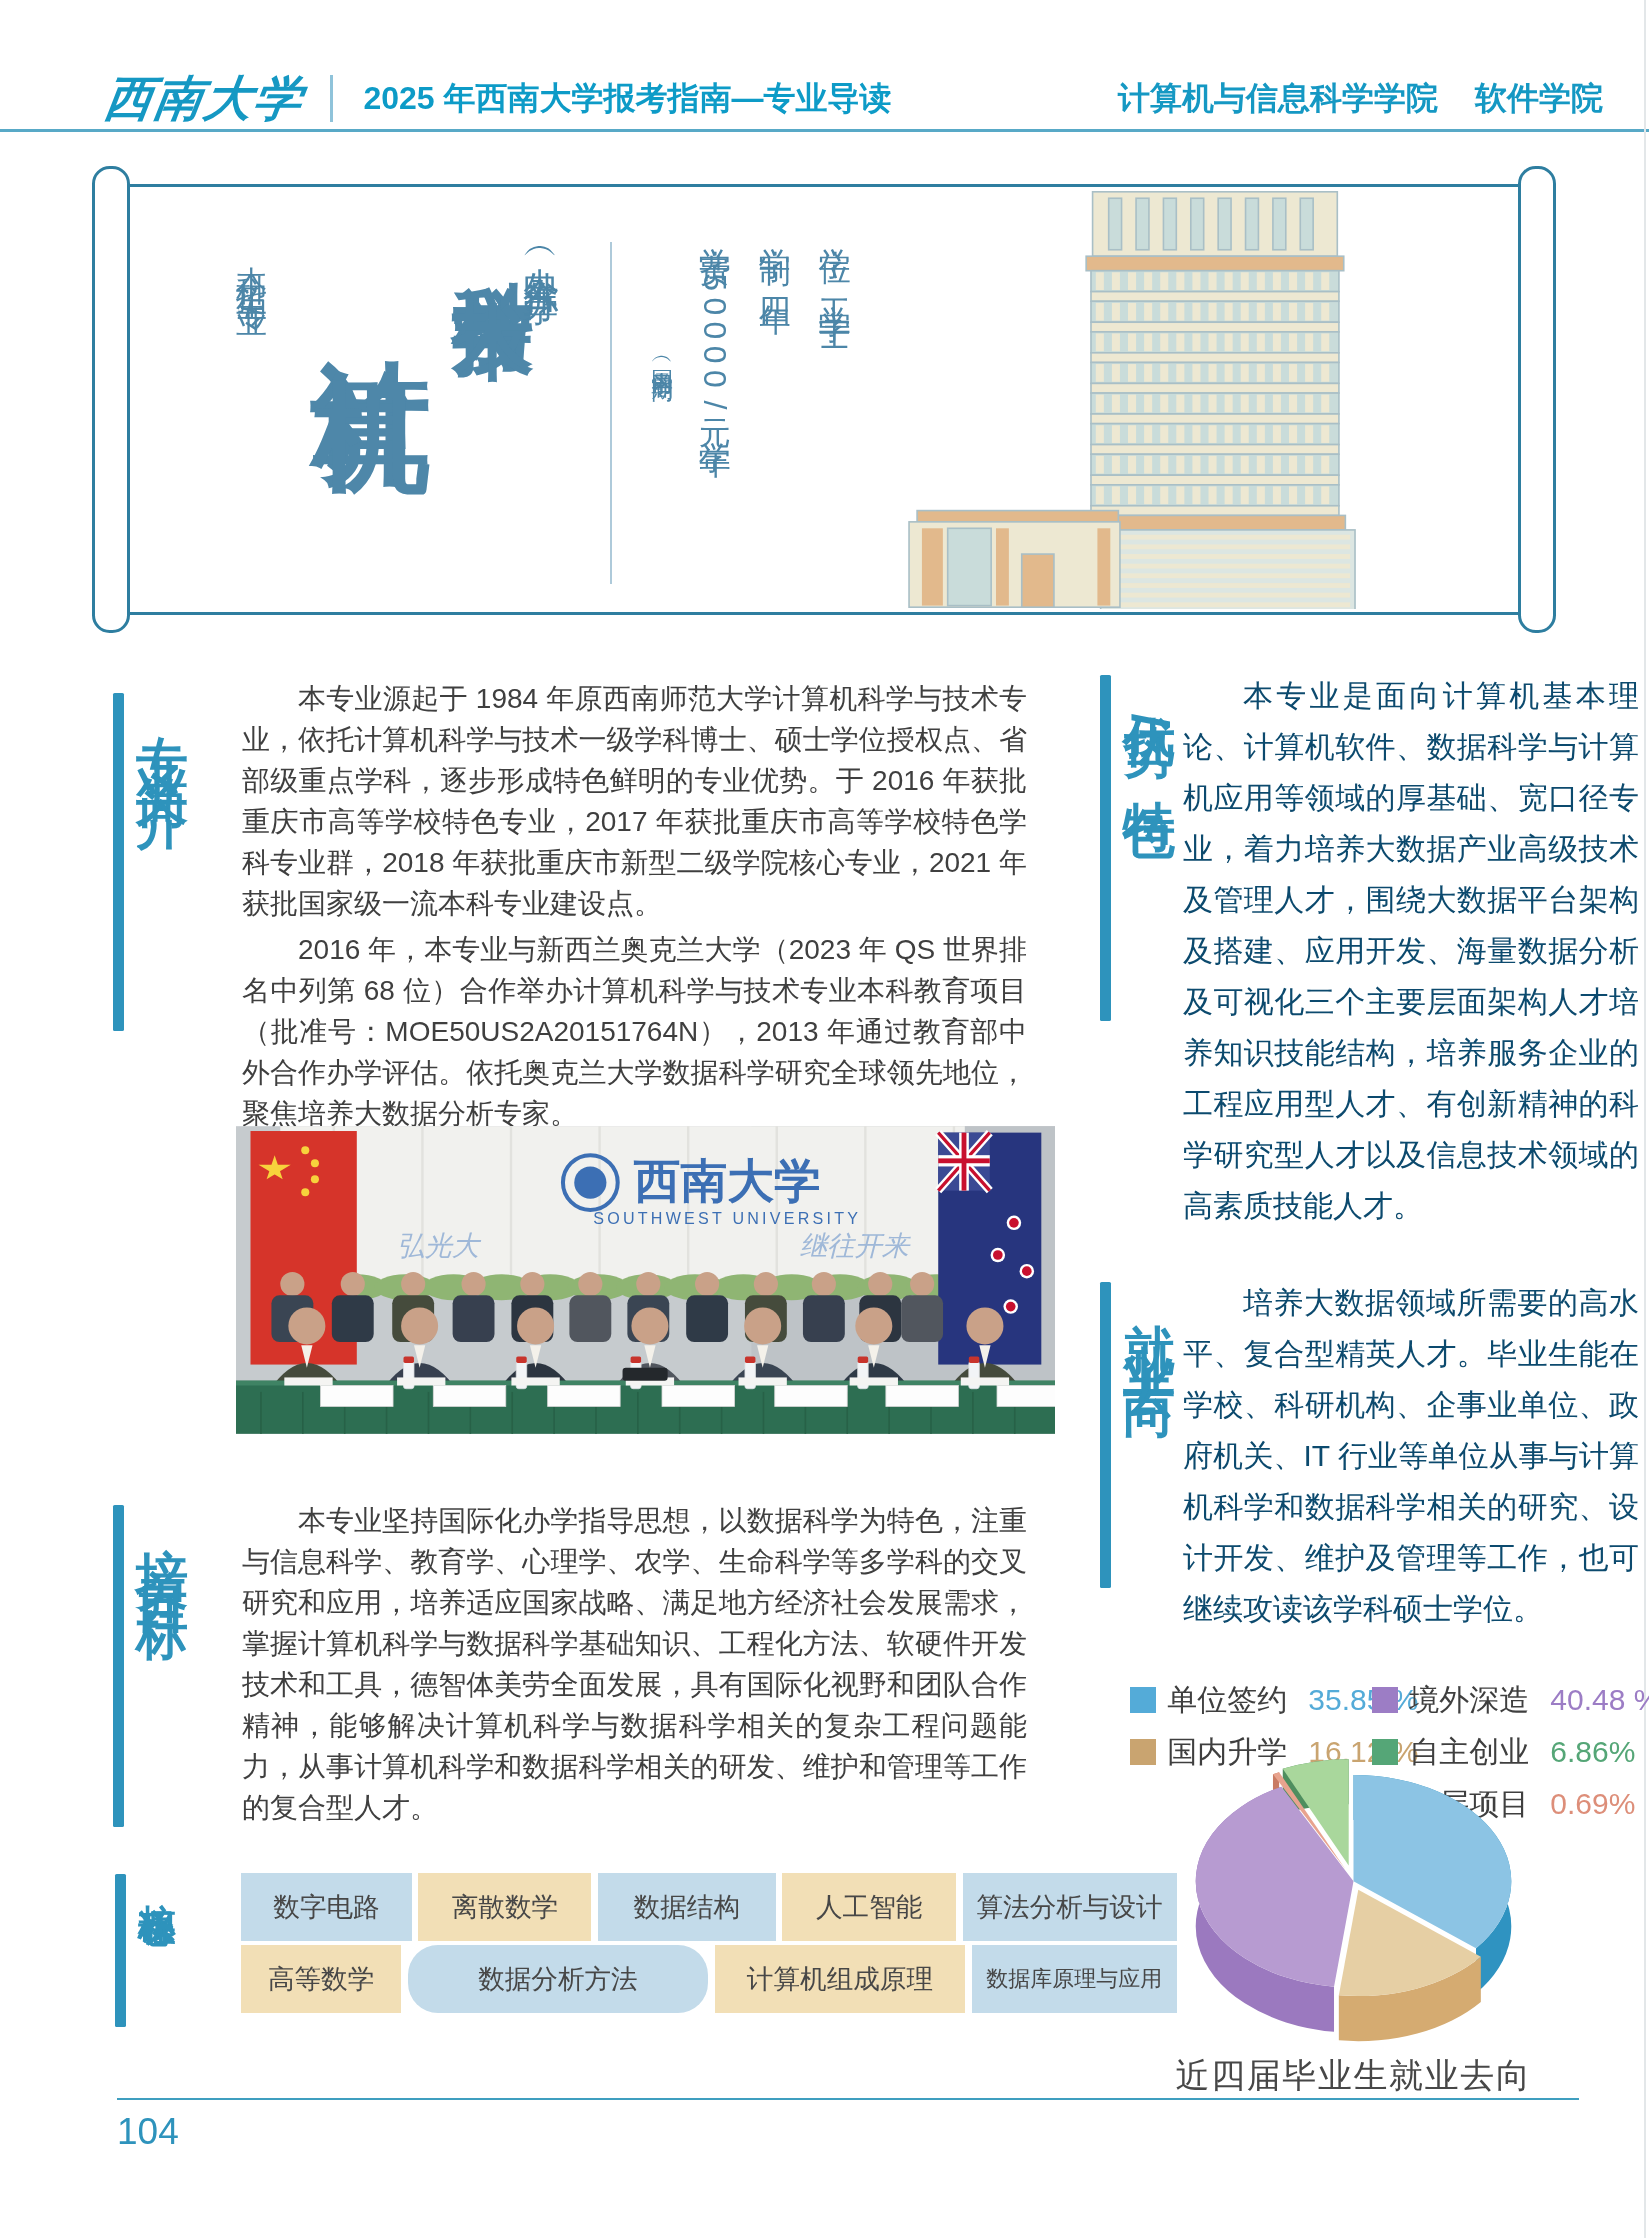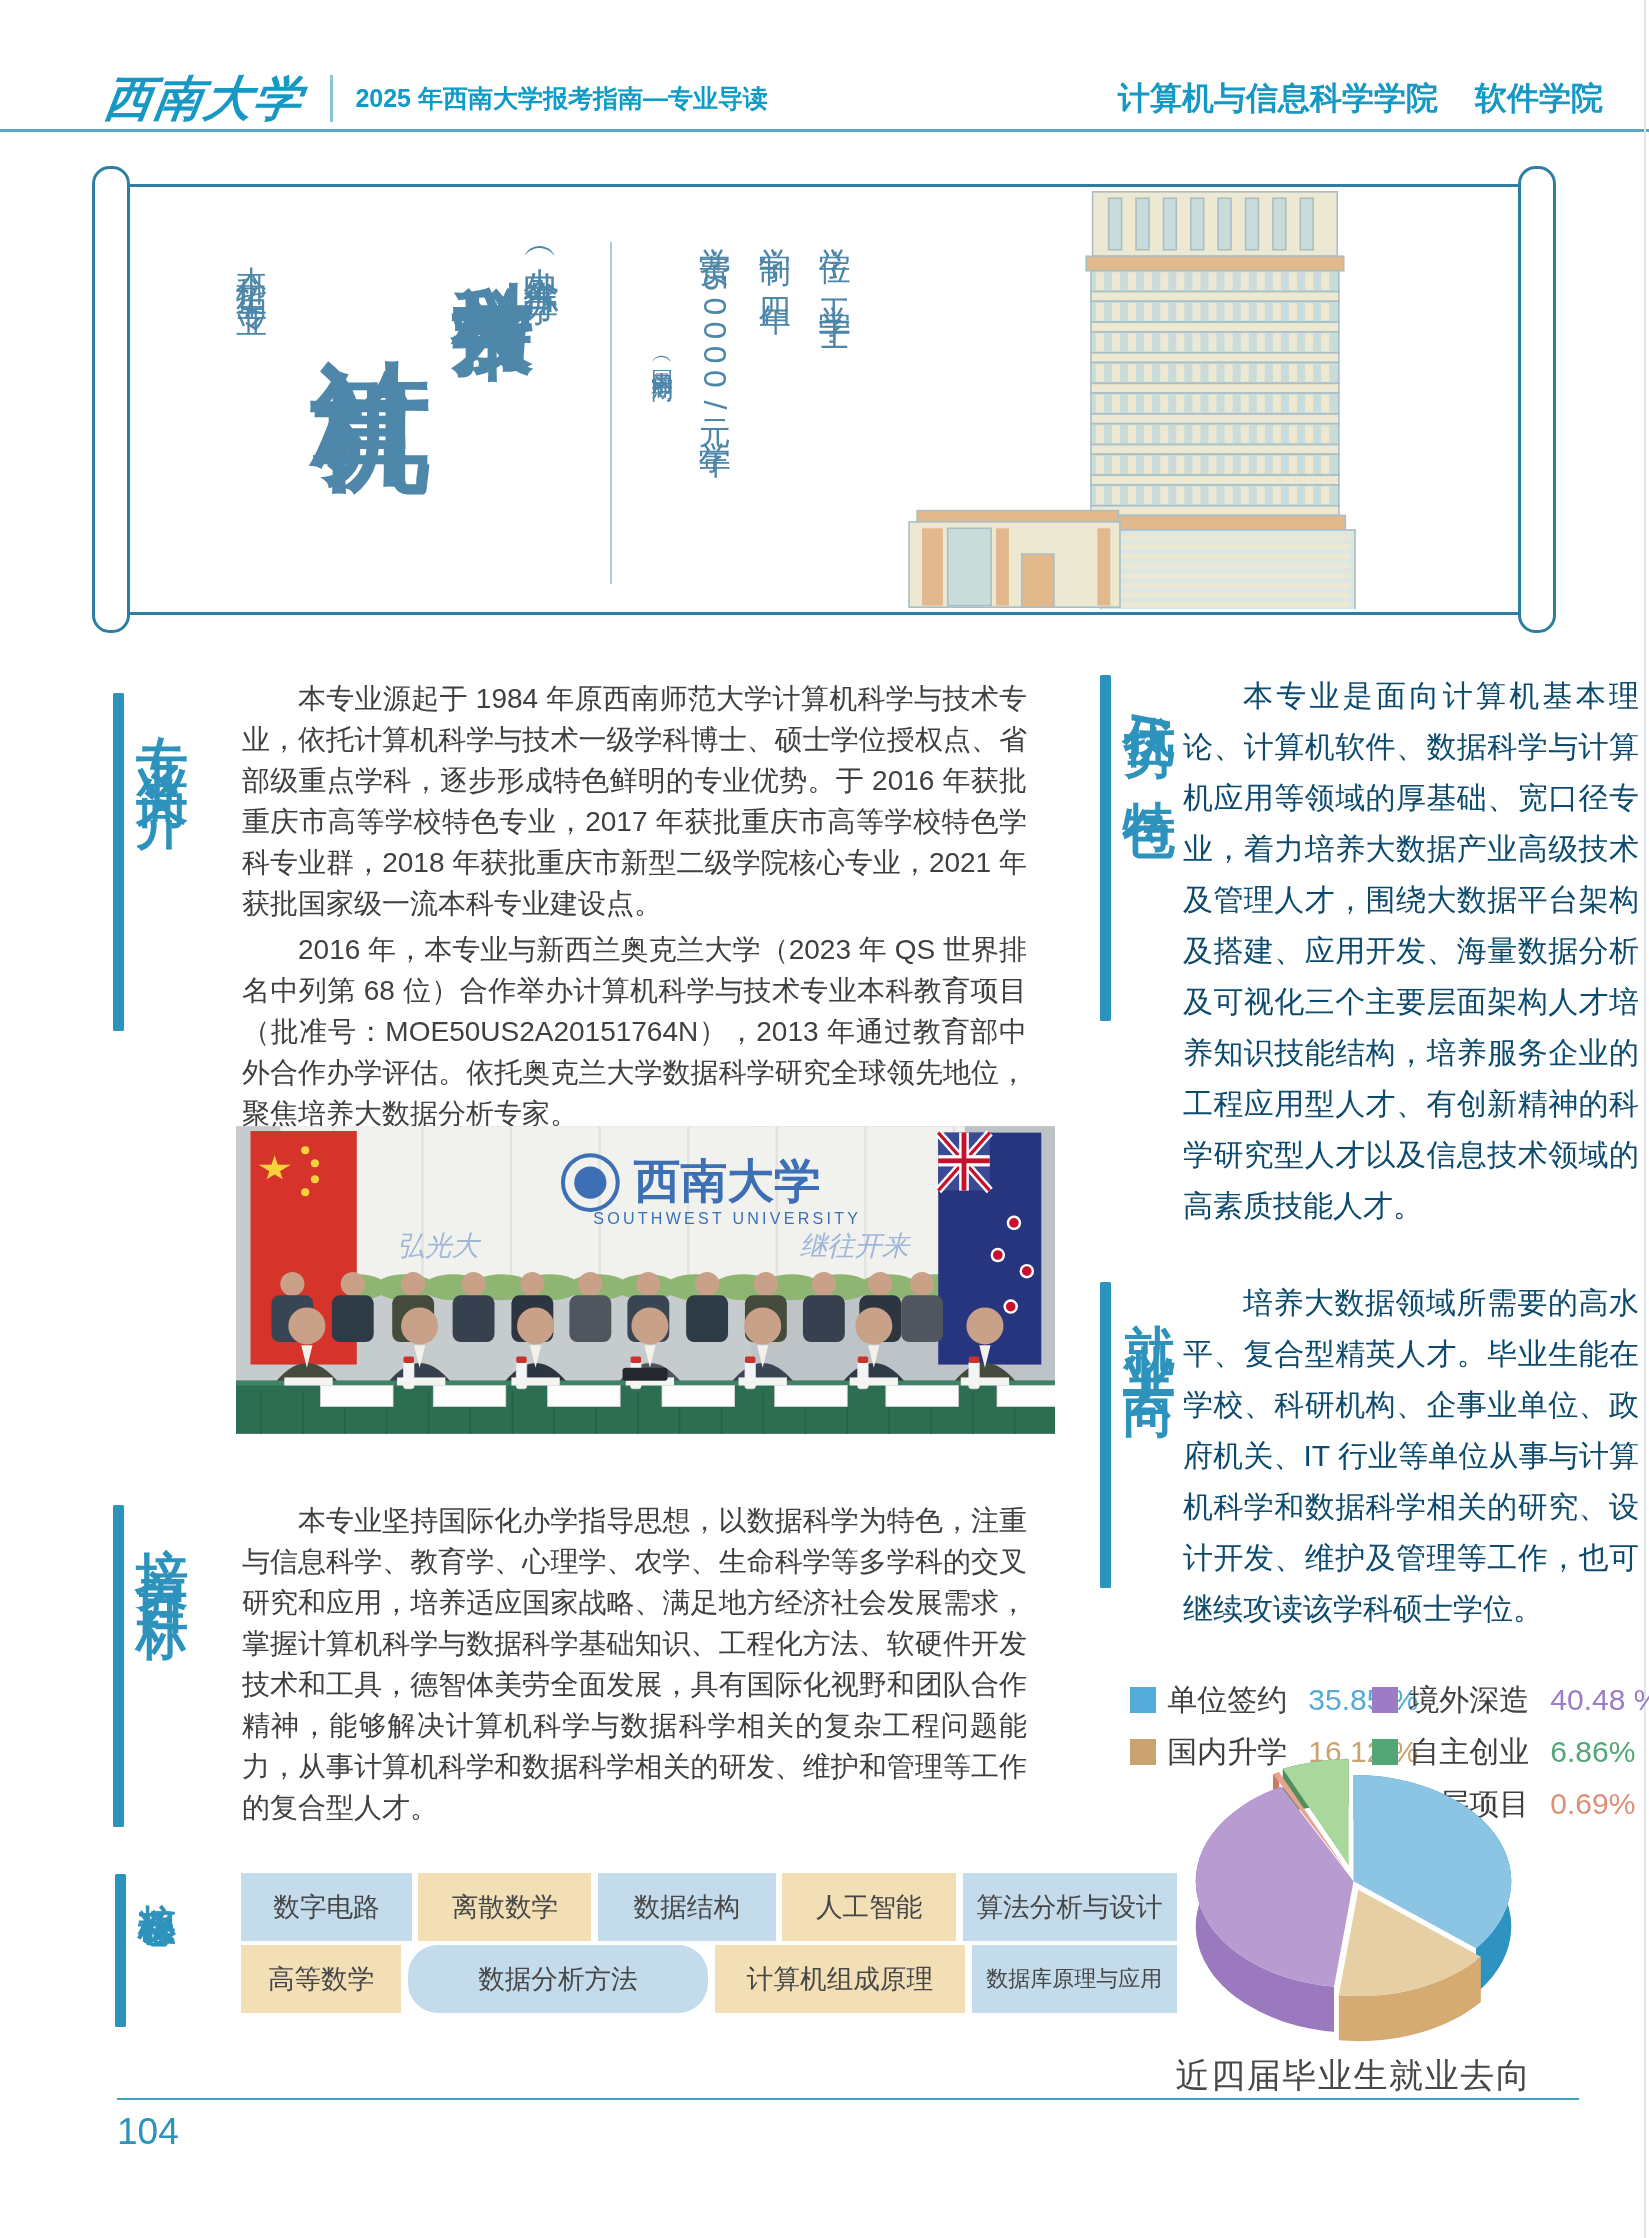--- a/index.html
+++ b/index.html
@@ -5,21 +5,21 @@
   html,body{margin:0;padding:0;background:#ffffff;}
   .page{
     position:relative;width:1650px;height:2239px;background:#ffffff;overflow:hidden;
     font-family:"Liberation Sans","DejaVu Sans",sans-serif;color:#404040;
   }
   
   .header{position:absolute;left:105px;right:47px;top:68px;height:61px;display:flex;align-items:center;}
   .logo-cn{font-family:"DejaVu Serif","Liberation Serif",serif;font-size:48px;font-weight:800;font-style:italic;
     color:#1598C3;transform:skewX(-8deg);letter-spacing:1.6px;white-space:nowrap;}
   .hdr-div{width:2.4px;height:47px;background:#8FC3DA;margin:0 22.6px 0 27px;}
-  .hdr-sub{font-size:25px;font-weight:700;color:#0D9BC7;white-space:nowrap;}
+  .hdr-sub{font-size:32px;font-weight:700;color:#0D9BC7;white-space:nowrap;margin-left:8px;}
   .hdr-spacer{flex:1;}
   .hdr-college{font-size:32px;font-weight:700;color:#1598C3;white-space:nowrap;margin-left:9px;}
   .hdr-college + .hdr-college{margin-left:37px;}
   .hdr-rule{position:absolute;left:0;right:0;top:129px;height:3.2px;background:#58A9C7;}
   .edge-line{position:absolute;top:0;bottom:0;right:4px;width:1.6px;background:#E3E7E9;}
   
   .scroll-body{position:absolute;left:124px;top:184px;width:1395px;height:425px;background:#fff;border:3.2px solid #2E7EA0;}
   .roll{position:absolute;top:166px;height:461px;width:32px;background:#fff;border:3.2px solid #2E7EA0;border-radius:17.7px;}
   .roll.left{left:92px;}
   .roll.right{left:1518px;}

